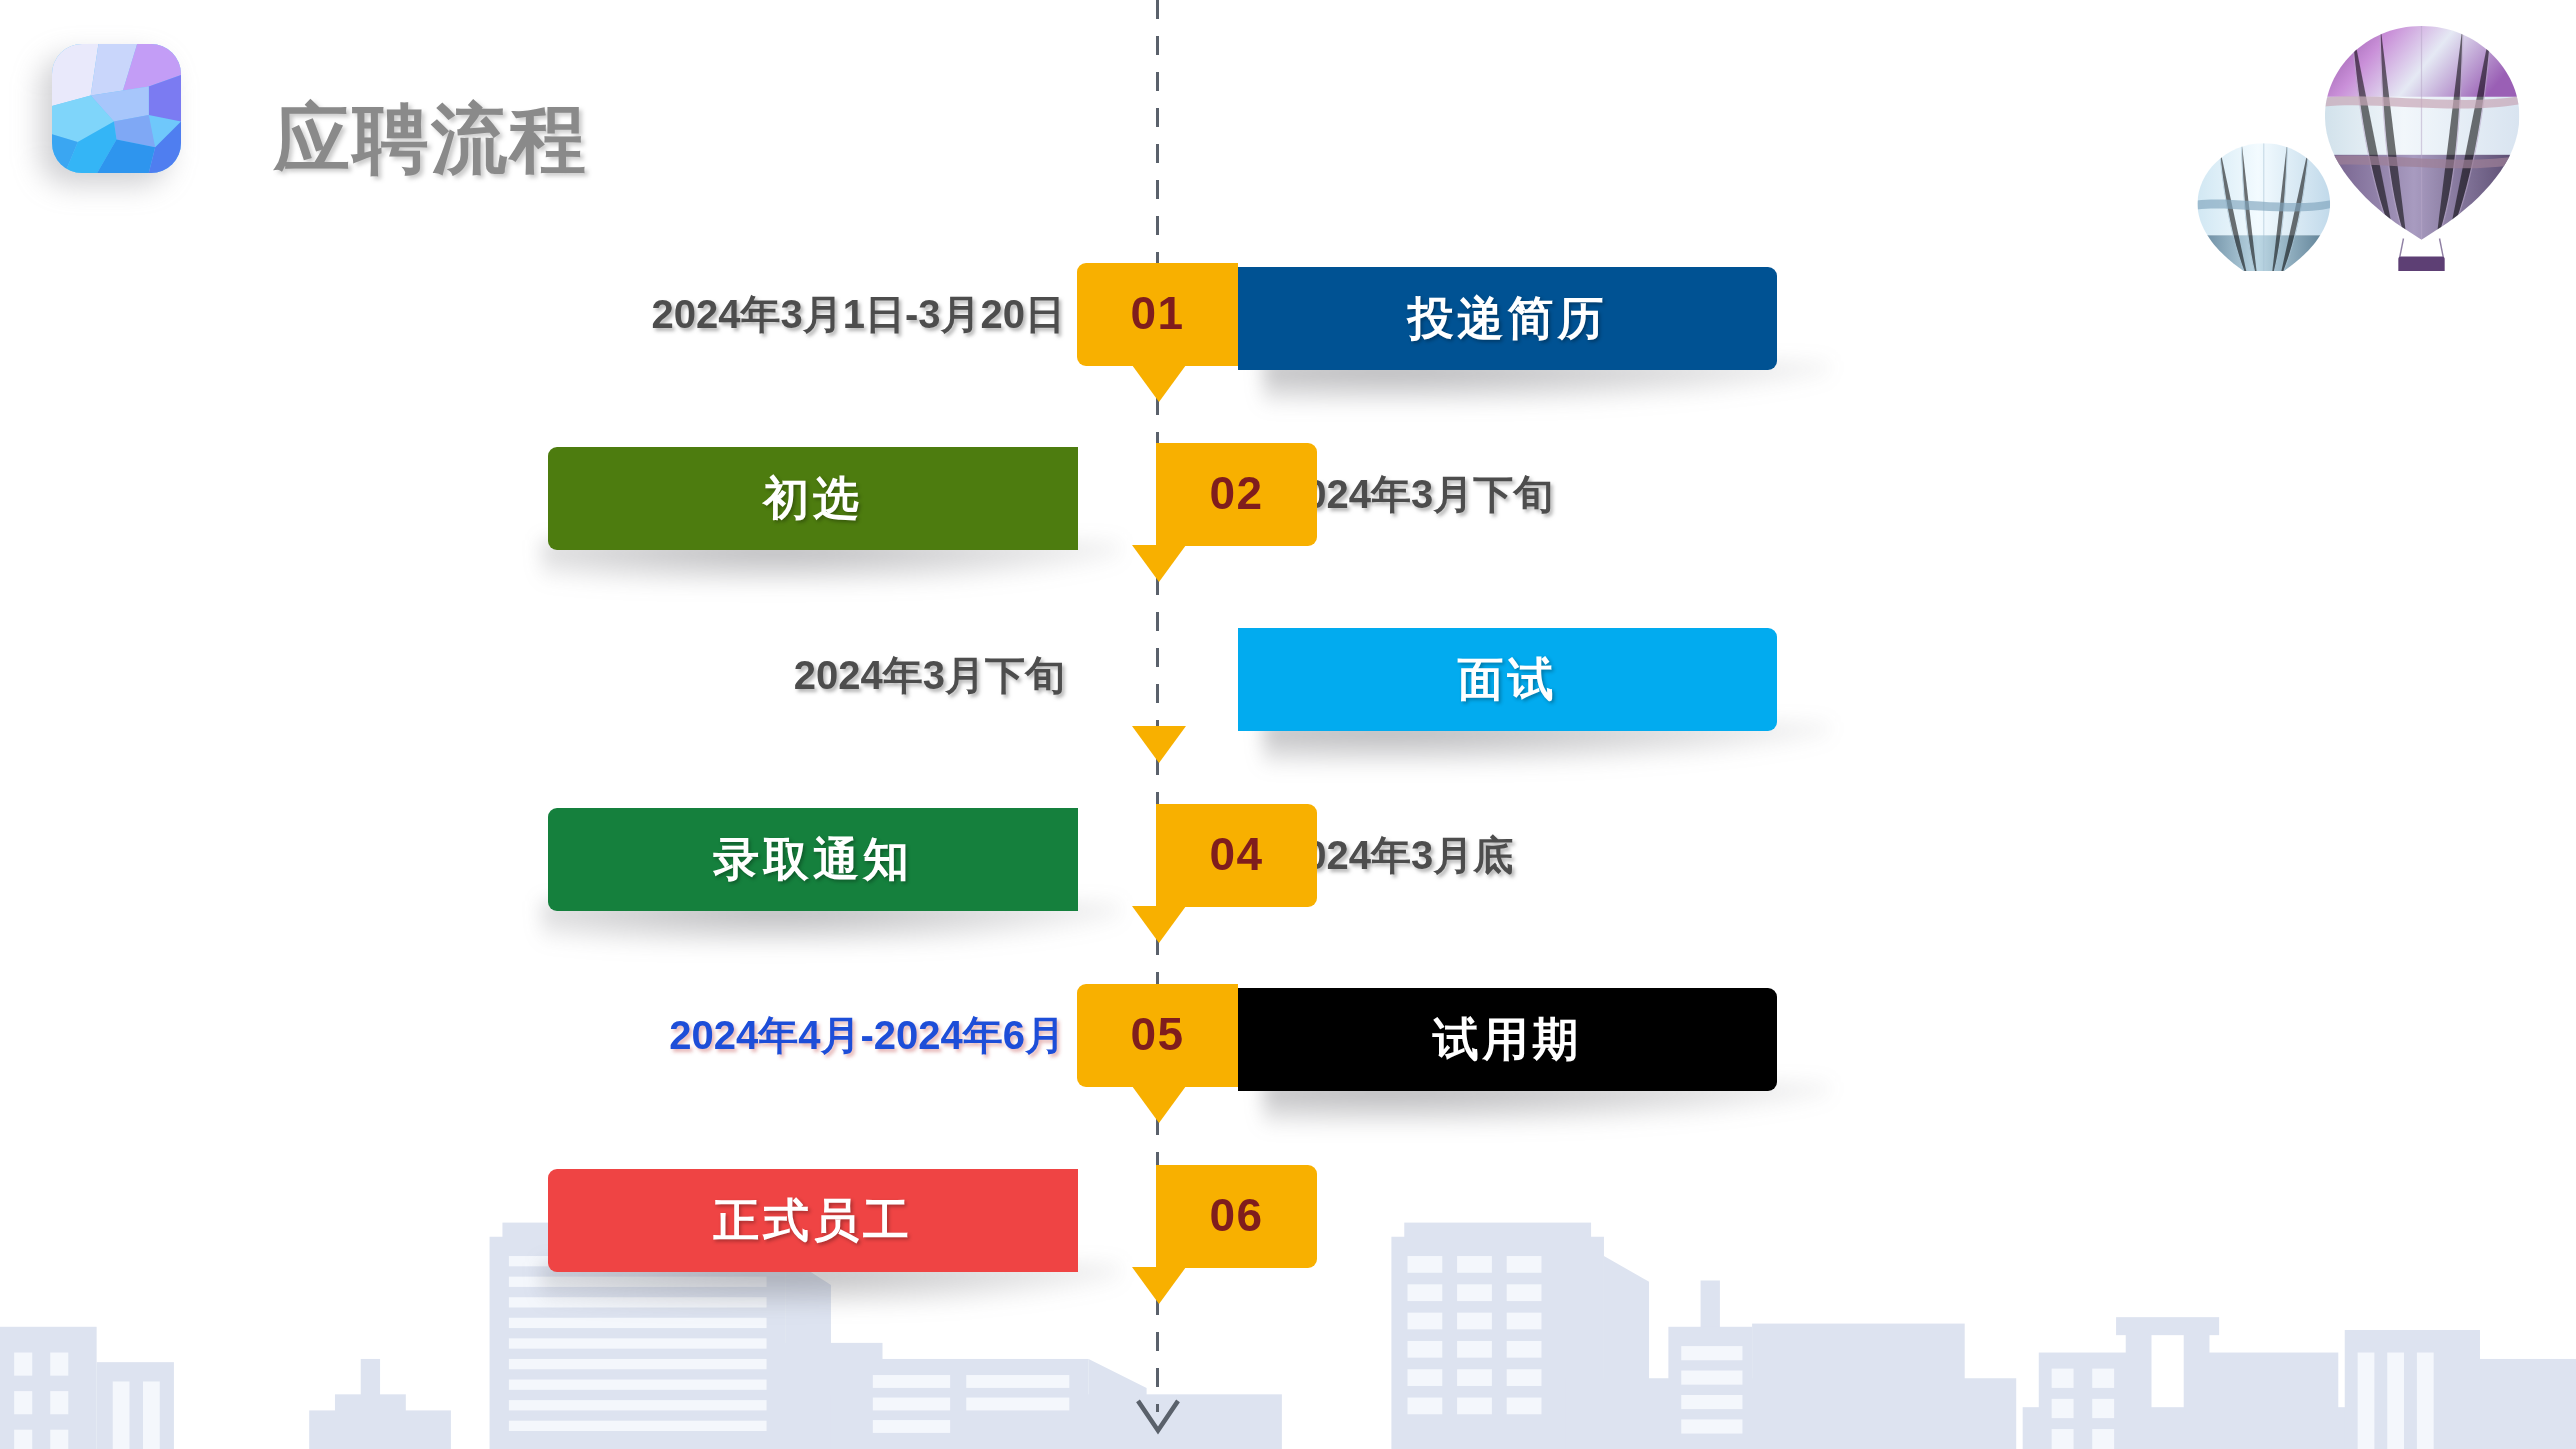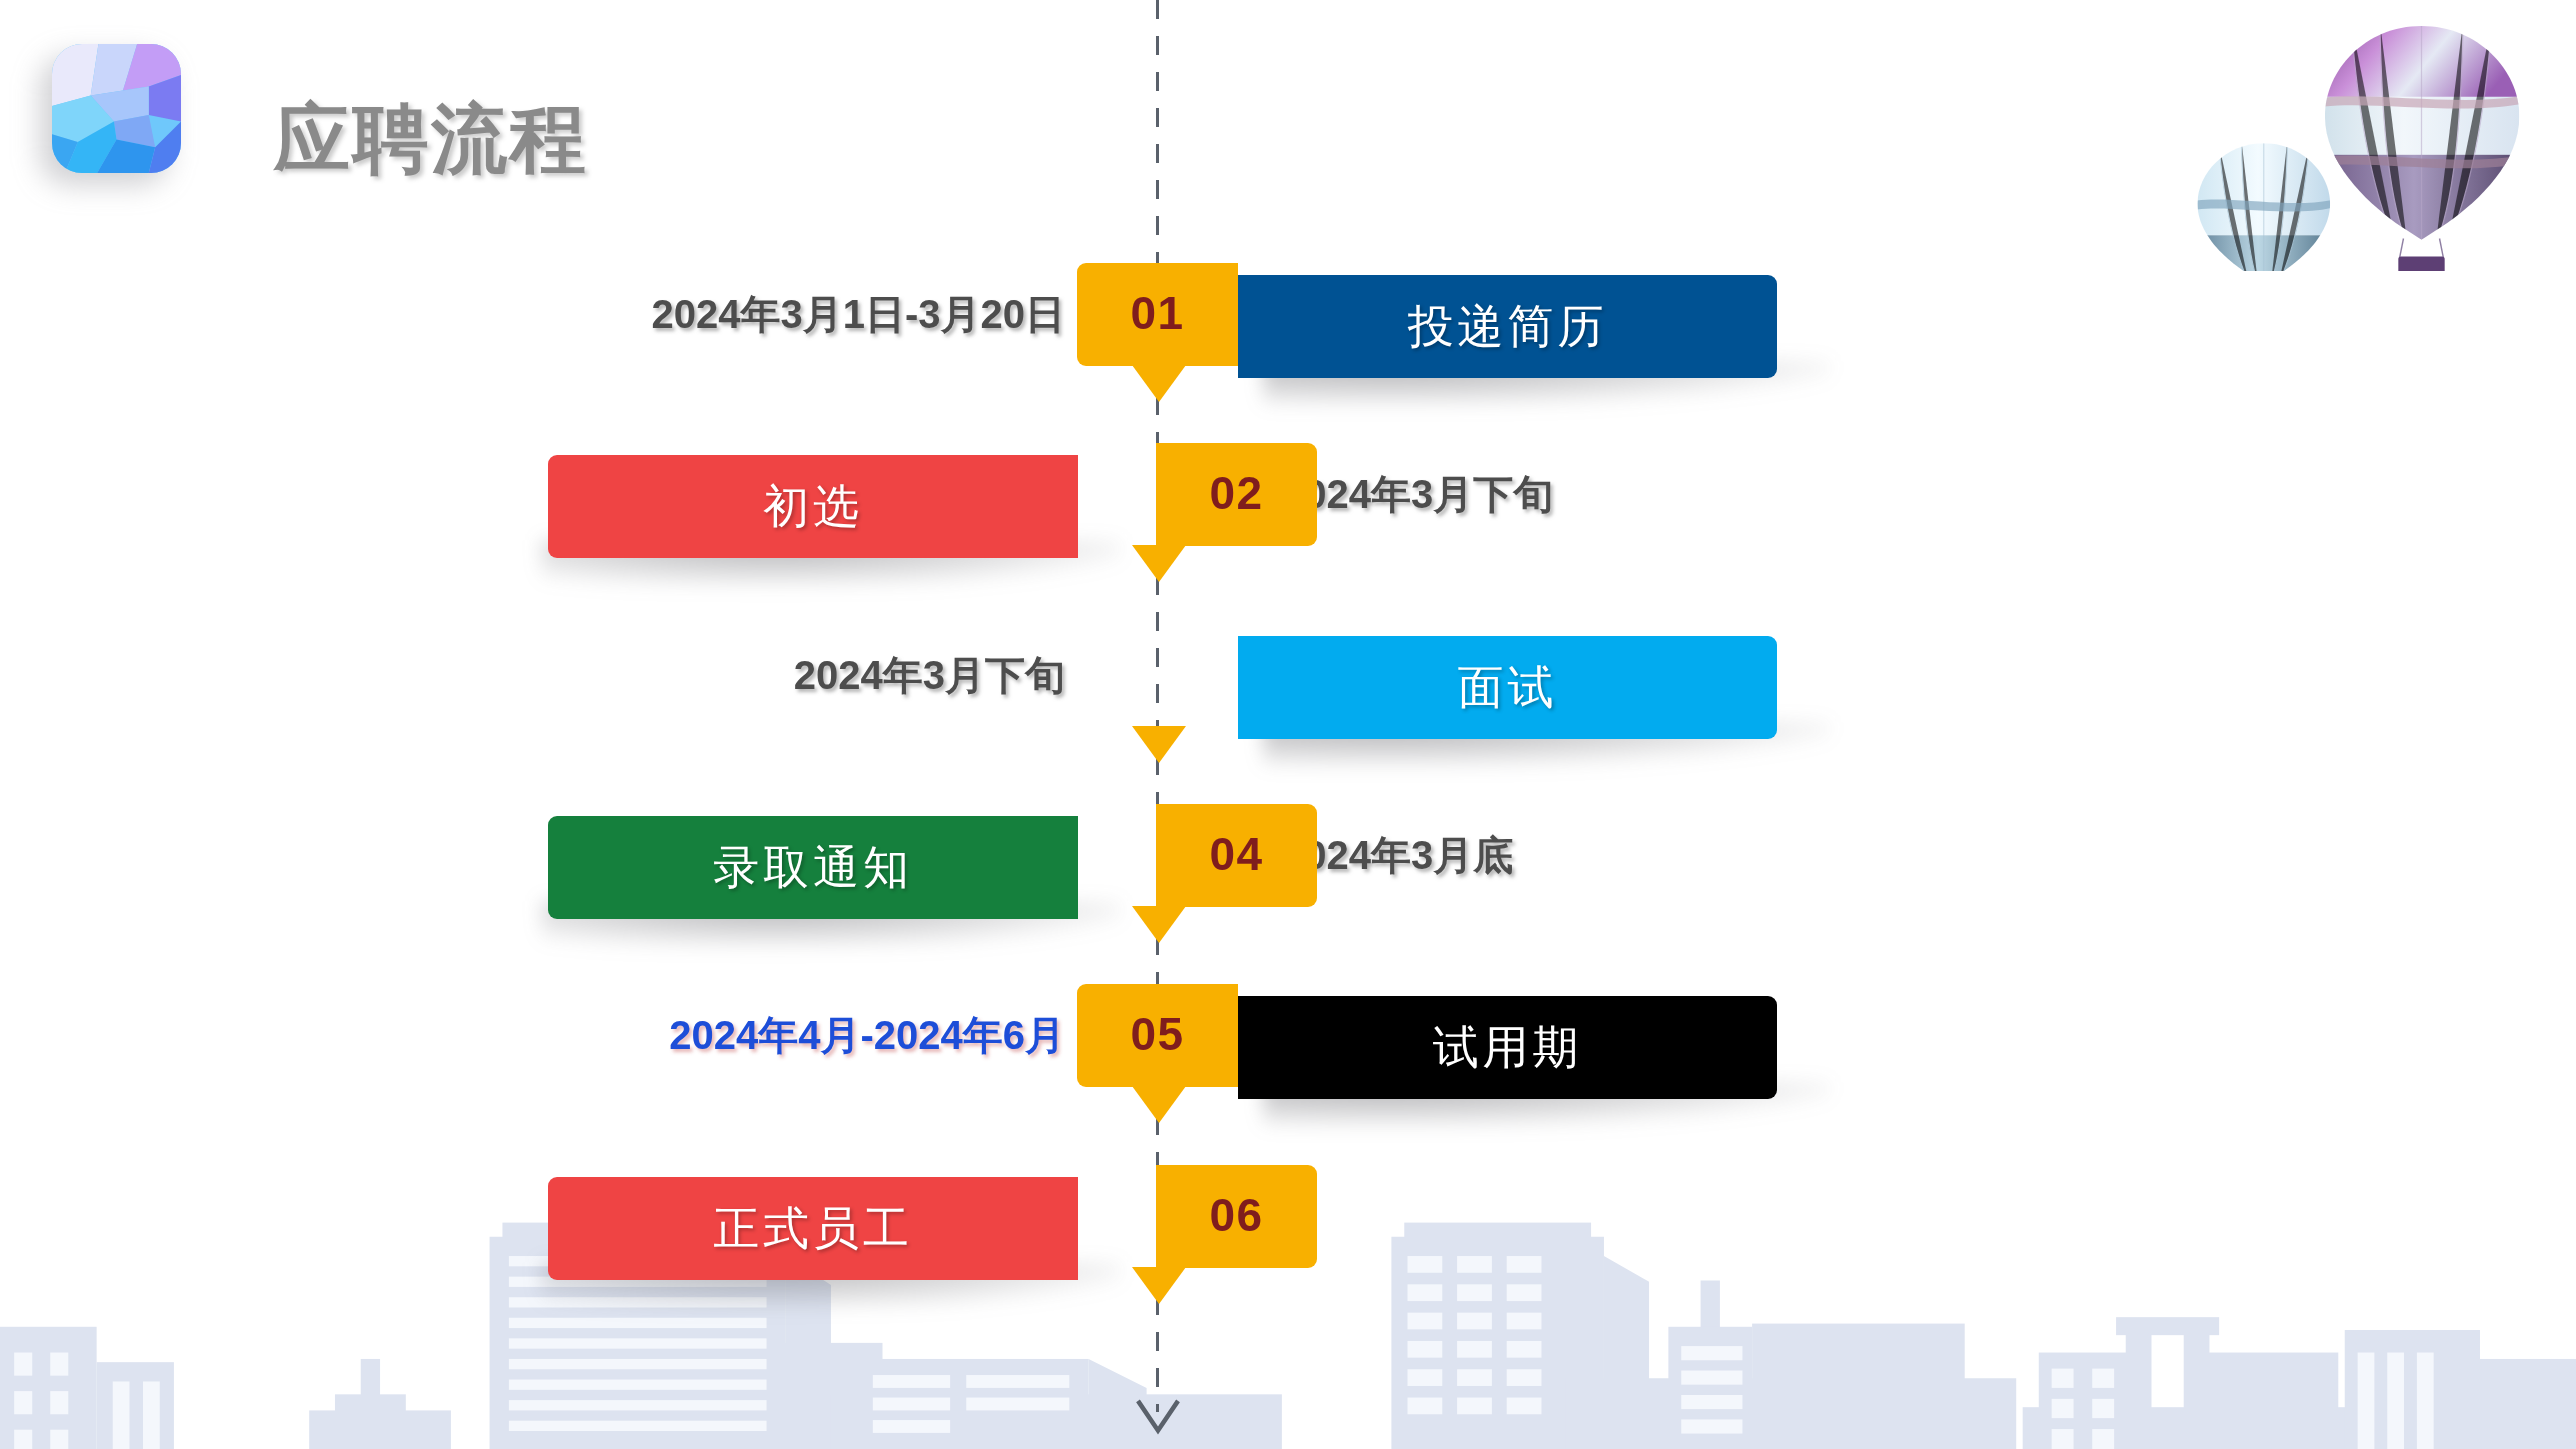--- a/index.html
+++ b/index.html
@@ -61,23 +61,23 @@
   .badge.flip{border-radius:0 9px 9px 0;}
   .badge-tail{
     position:absolute;left:1132px;top:102px;width:0;height:0;
     border-left:27px solid transparent;border-right:27px solid transparent;
     border-top:37px solid #F8B000;
     z-index:5;
   }
 
   
   .bar{
-    position:absolute;top:12px;height:103px;
+    position:absolute;top:4px;height:103px;
     display:flex;align-items:center;justify-content:center;
-    color:#fff;font-size:46px;font-weight:normal;letter-spacing:3.9px;
+    color:#fff;font-size:46px;font-weight:bold;letter-spacing:3.9px;
     text-shadow:1.9px 1.9px 3.9px rgba(0,0,0,.30);
     box-sizing:border-box;
     z-index:4;
   }
   .bar.right{left:1238px;width:539px;border-radius:0 9px 9px 0;}
   .bar.left{left:548px;width:530px;border-radius:9px 0 0 9px;}
 
   .bar-shadow{
     position:absolute;top:97px;height:46px;z-index:1;
     background:radial-gradient(ellipse at 20% 0%,rgba(90,90,96,.46) 0%,rgba(90,90,96,.18) 48%,rgba(90,90,96,0) 76%);
@@ -315,21 +315,21 @@
       <div class="badge">01</div>
       <div class="badge-tail"></div>
       <div class="bar right" style="background:#005293">投递简历</div>
     </div>
 
     <div class="row" style="top:443px">
       <div class="date onright">2024年3月下旬</div>
       <div class="bar-shadow left"></div>
       <div class="badge flip" style="left:1156px">02</div>
       <div class="badge-tail"></div>
-      <div class="bar left" style="background:#ef4444">初选</div>
+      <div class="bar left" style="background:#4d7c0f">初选</div>
     </div>
 
     <div class="row" style="top:624px">
       <div class="date onleft">2024年3月下旬</div>
       <div class="bar-shadow right"></div>
       <div class="badge-tail"></div>
       <div class="bar right" style="background:#02ABEF">面试</div>
     </div>
 
     <div class="row" style="top:804px">

